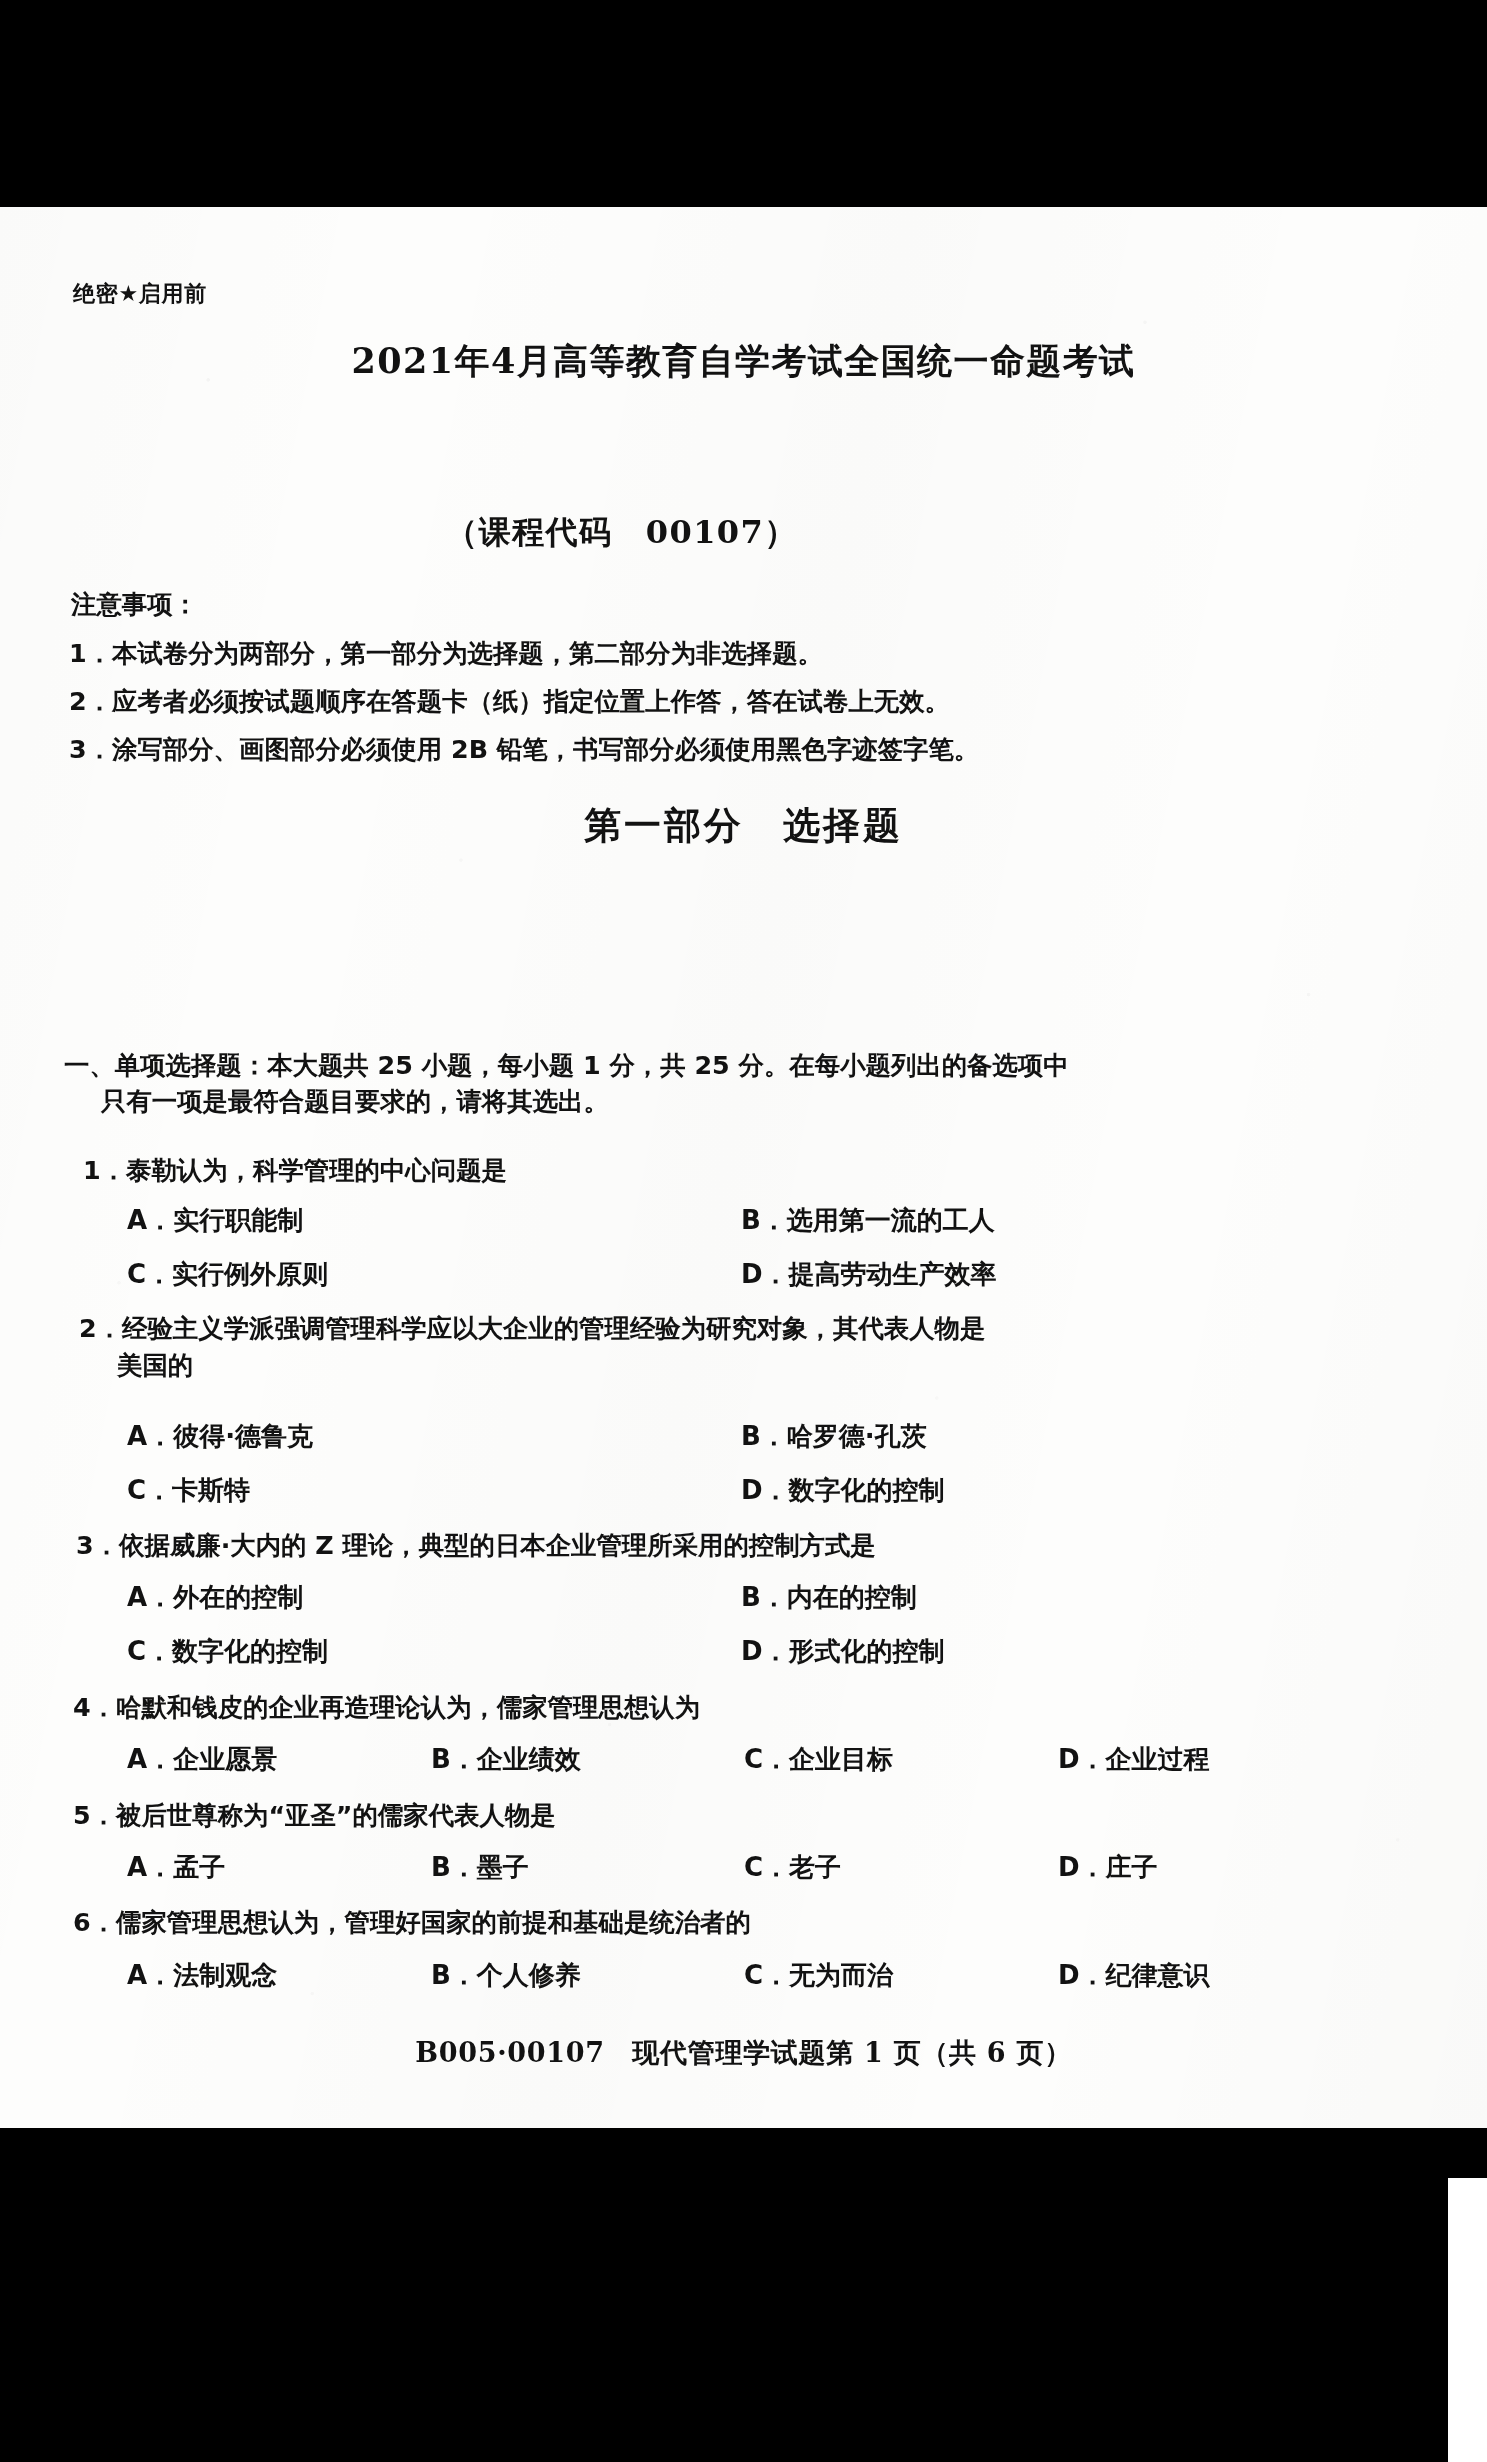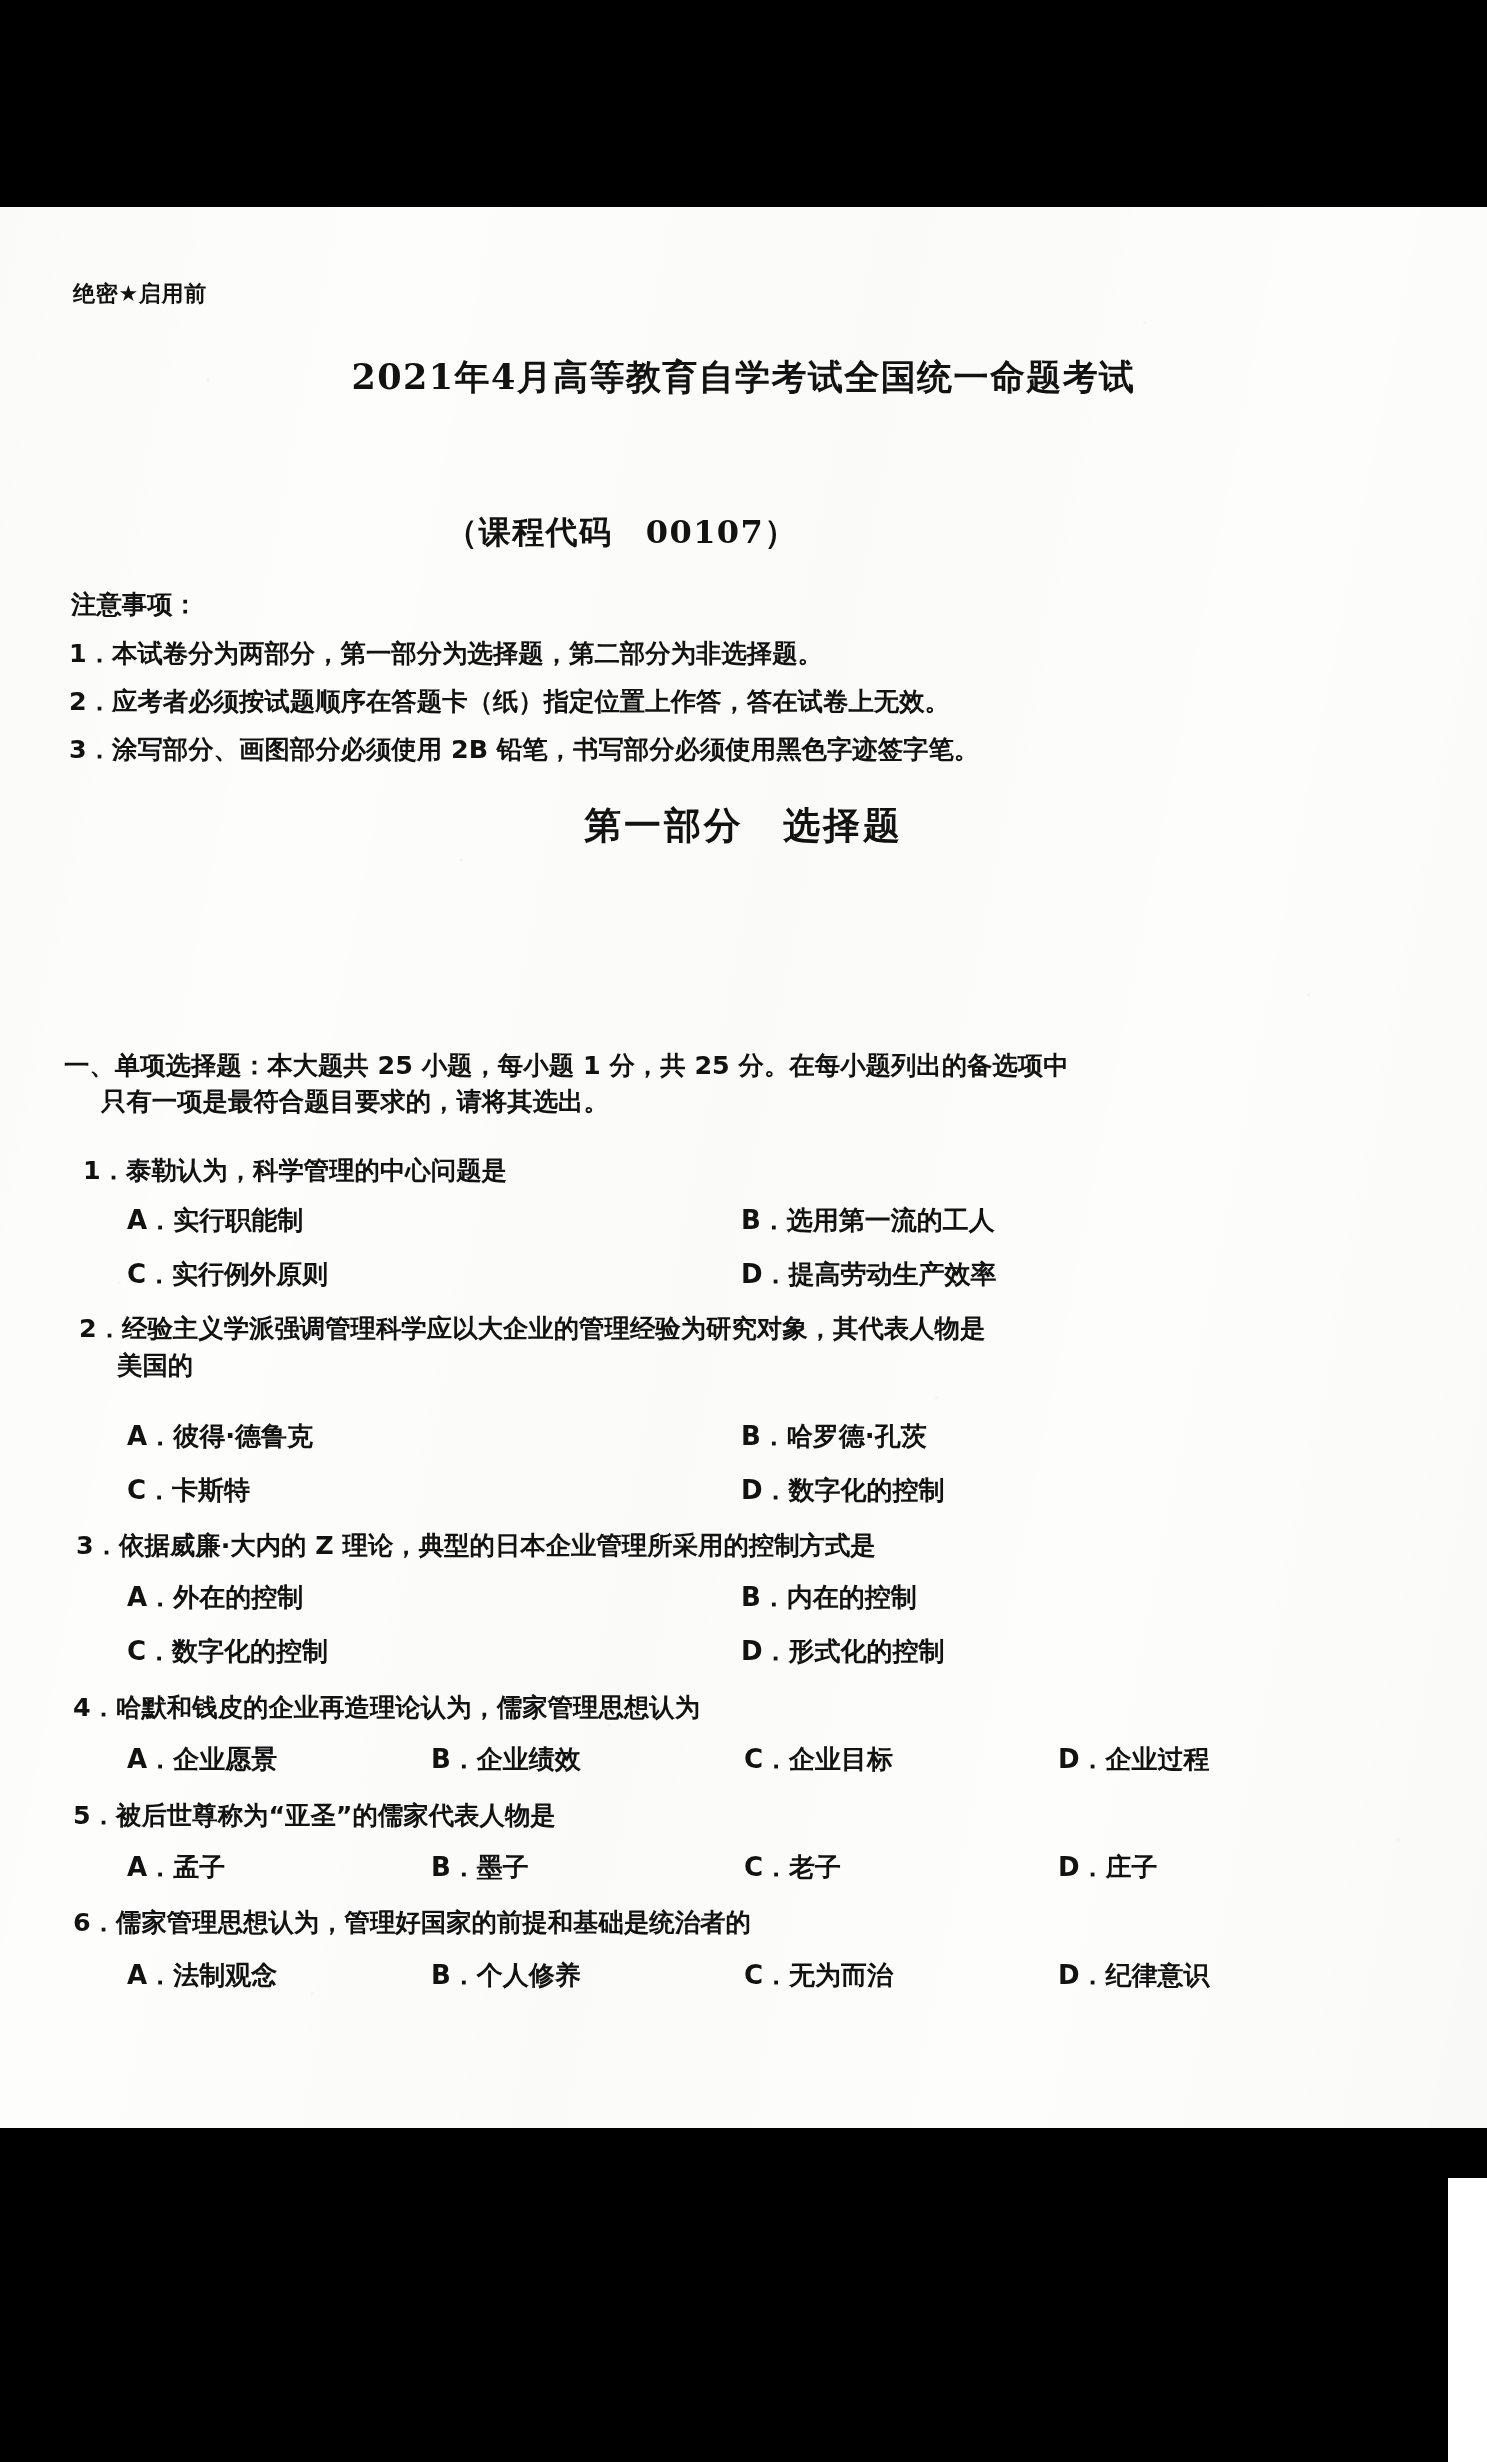--- a/index.html
+++ b/index.html
@@ -82,21 +82,21 @@
   .secret-line {
     left: 73px;
     top: 76px;
     font-size: 22px;
     font-weight: 700;
     letter-spacing: 0.7px;
   }
 
   .exam-title {
     left: 0;
-    top: 152px;
+    top: 136px;
     width: 1487px;
     text-align: center;
     font-family: "DejaVu Serif", "Liberation Serif", serif;
     font-weight: 700;
     font-size: 35px;
     letter-spacing: 1.4px;
     white-space: nowrap;
   }
   .subject-title {
     left: 0;
@@ -322,18 +322,19 @@
       <span>B．</span><span>个人修养</span>
     </div>
     <div class="opt" style="left:744px; top:1751px;">
       <span>C．</span><span>无为而治</span>
     </div>
     <div class="opt" style="left:1058px; top:1751px;">
       <span>D．</span><span>纪律意识</span>
     </div>
   </div>
 
+  <div class="ink footer-line">B005·00107　现代管理学试题第 1 页（共 6 页）</div>
 
 </div>
 
 <div class="bottom-bar"></div>
 <div class="corner-notch"></div>
 
 
 </body></html>

